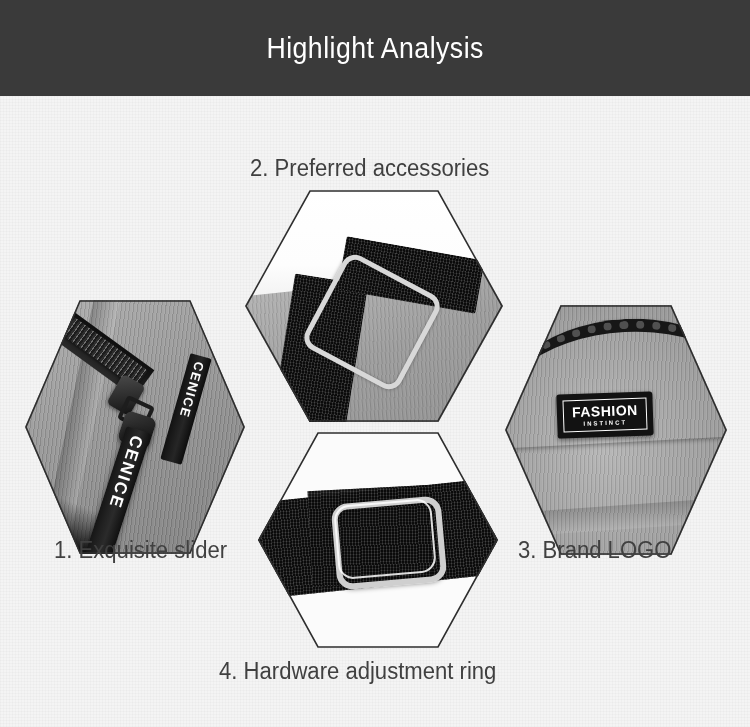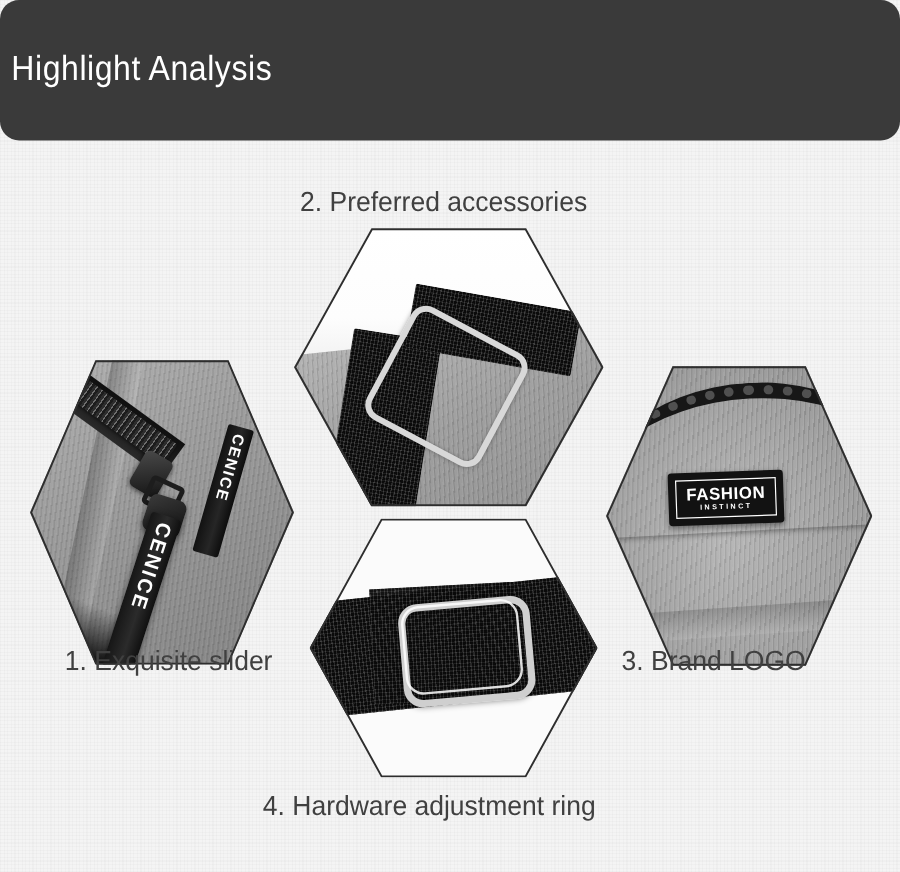--- a/index.html
+++ b/index.html
@@ -23,26 +23,25 @@
       #f4f4f4;
     overflow: hidden;
   }
 
   
   .header-banner {
     position: absolute;
     left: 0;
     top: 0;
     width: 750px;
-    height: 117px;
+    height: 96px;
     background: #3a3a3a;
     display: flex;
     align-items: center;
-    justify-content: flex-start;
-    border-radius: 16px;
+    justify-content: center;
   }
   .header-title {
     color: #ffffff;
     font-size: 29px;
     letter-spacing: 0.5px;
     font-family: "Liberation Sans", sans-serif;
     font-weight: 400;
     transform: scaleX(0.92);
     white-space: nowrap;
   }

